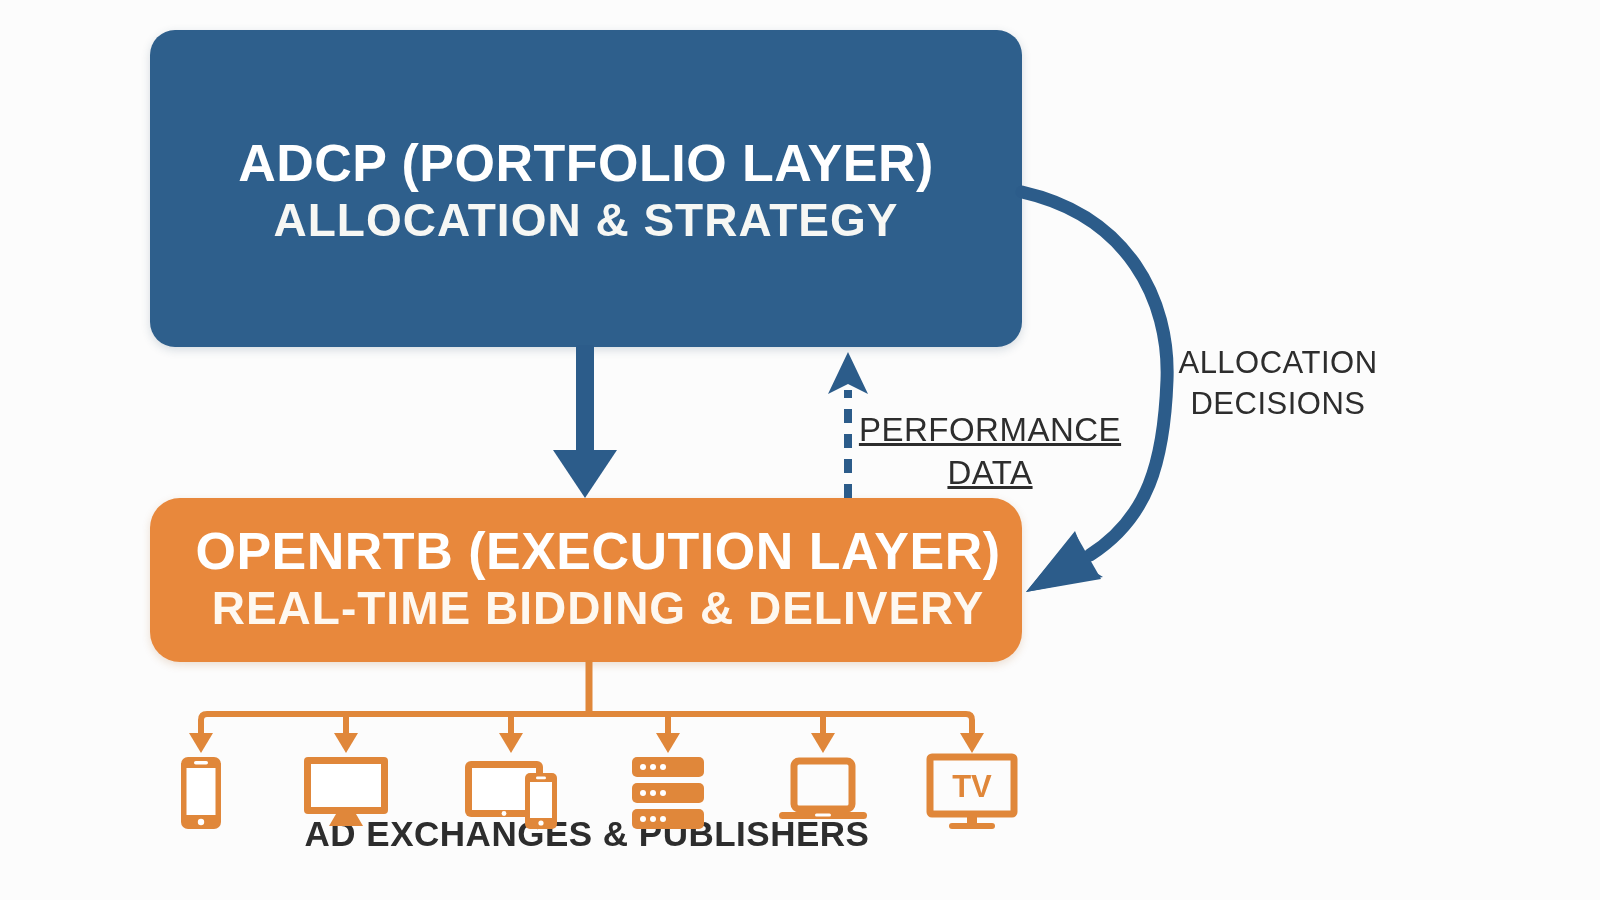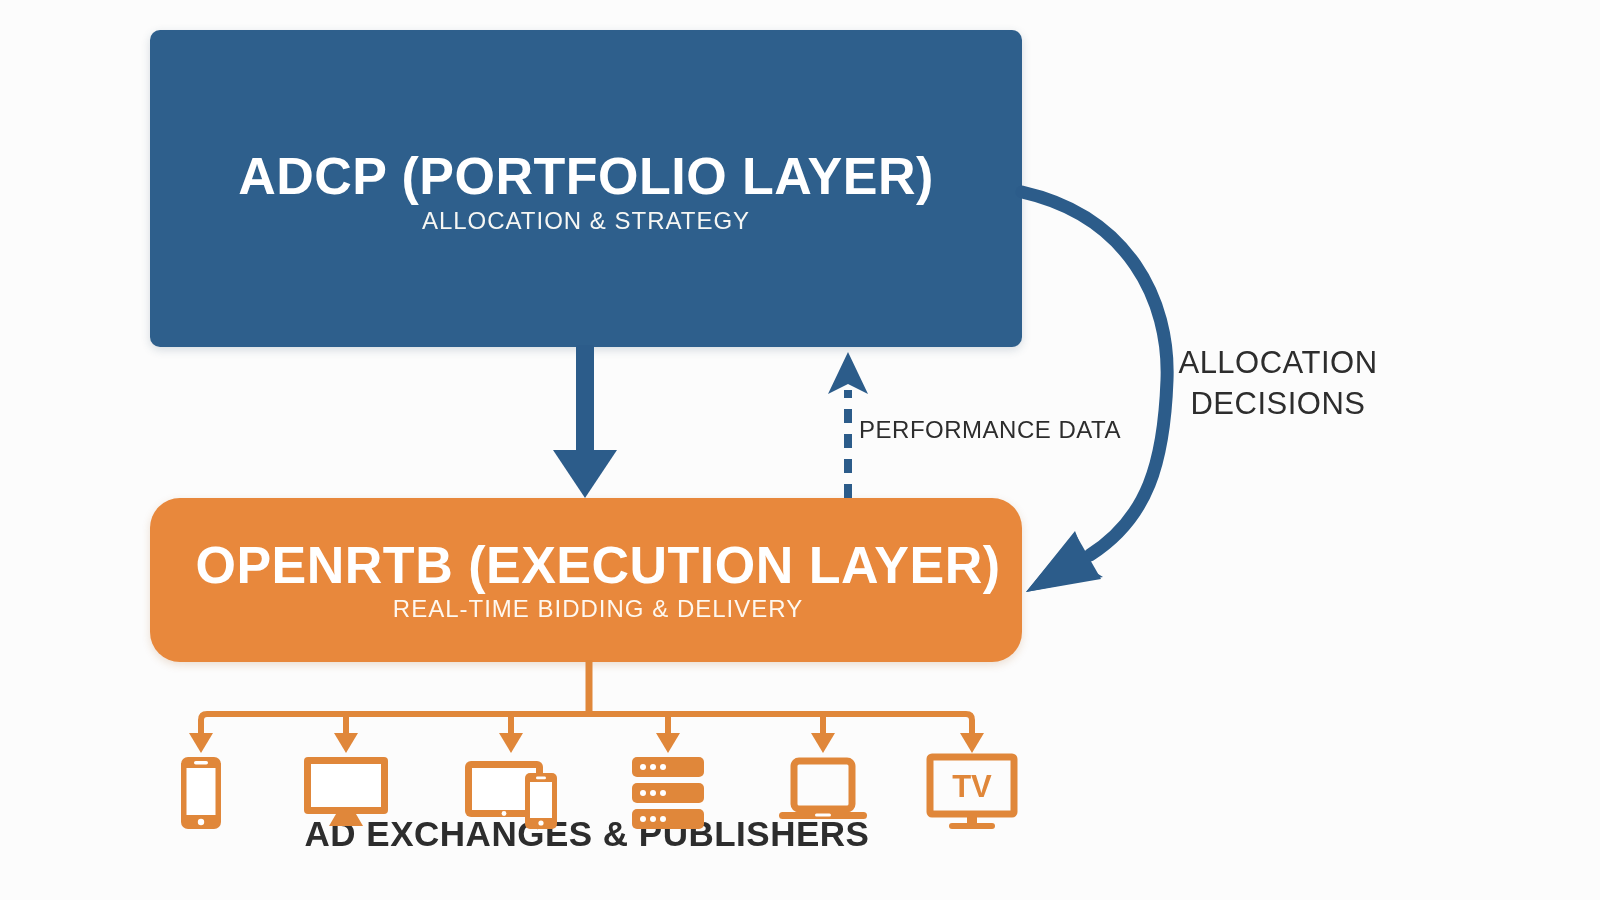--- a/index.html
+++ b/index.html
@@ -19,51 +19,51 @@
   .stage{position:absolute;inset:0;width:1600px;height:900px;}
 
   .layer-box{
     position:absolute;
     display:flex;flex-direction:column;justify-content:center;align-items:center;
     color:#fff;text-align:center;
   }
   .box-blue{
     left:150px;top:30px;width:872px;height:317px;
     background:var(--blue);
-    border-radius:10px;
+    border-radius:25px;
     box-shadow:0 3px 10px rgba(40,70,100,.18);
   }
   .box-orange{
     left:150px;top:498px;width:872px;height:164px;
     background:var(--orange);
     border-radius:30px;
     box-shadow:0 3px 8px rgba(160,90,20,.18);
     padding-left:24px;
   }
   .box-title{
     font-size:52px;font-weight:700;letter-spacing:.5px;line-height:1.12;
     white-space:nowrap;
   }
   .box-subtitle{
-    font-size:24px;font-weight:400;letter-spacing:1px;line-height:1.25;
+    font-size:46px;font-weight:700;letter-spacing:1px;line-height:1.25;
     color:rgba(255,253,248,.96);
     white-space:nowrap;
   }
   .box-blue .box-title{margin-top:6px;}
 
   .flow-label{
     position:absolute;
     color:var(--ink);
     text-align:center;
     font-weight:400;
     letter-spacing:.5px;
   }
   .label-performance{
     left:855px;top:408px;width:270px;
-    font-size:24px;line-height:43px;
+    font-size:33px;line-height:43px;text-decoration:underline;
   }
   .label-allocation{
     left:1148px;top:342px;width:260px;
     font-size:31px;line-height:41px;
   }
   .label-exchanges{
     left:280px;top:814px;width:614px;
     font-size:35px;font-weight:700;letter-spacing:.5px;
   }
 

